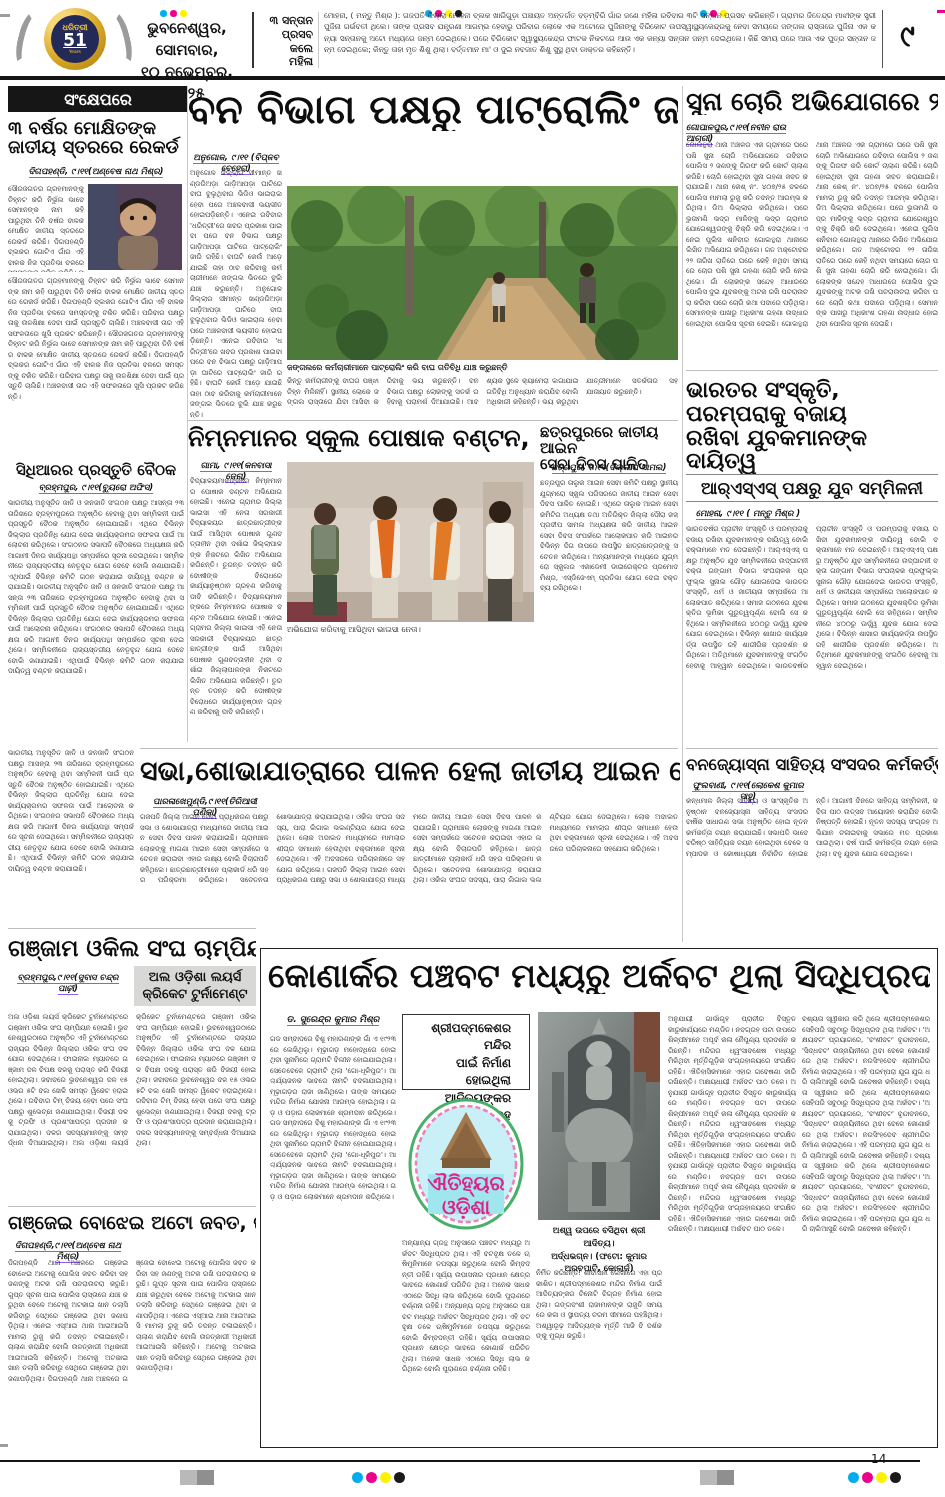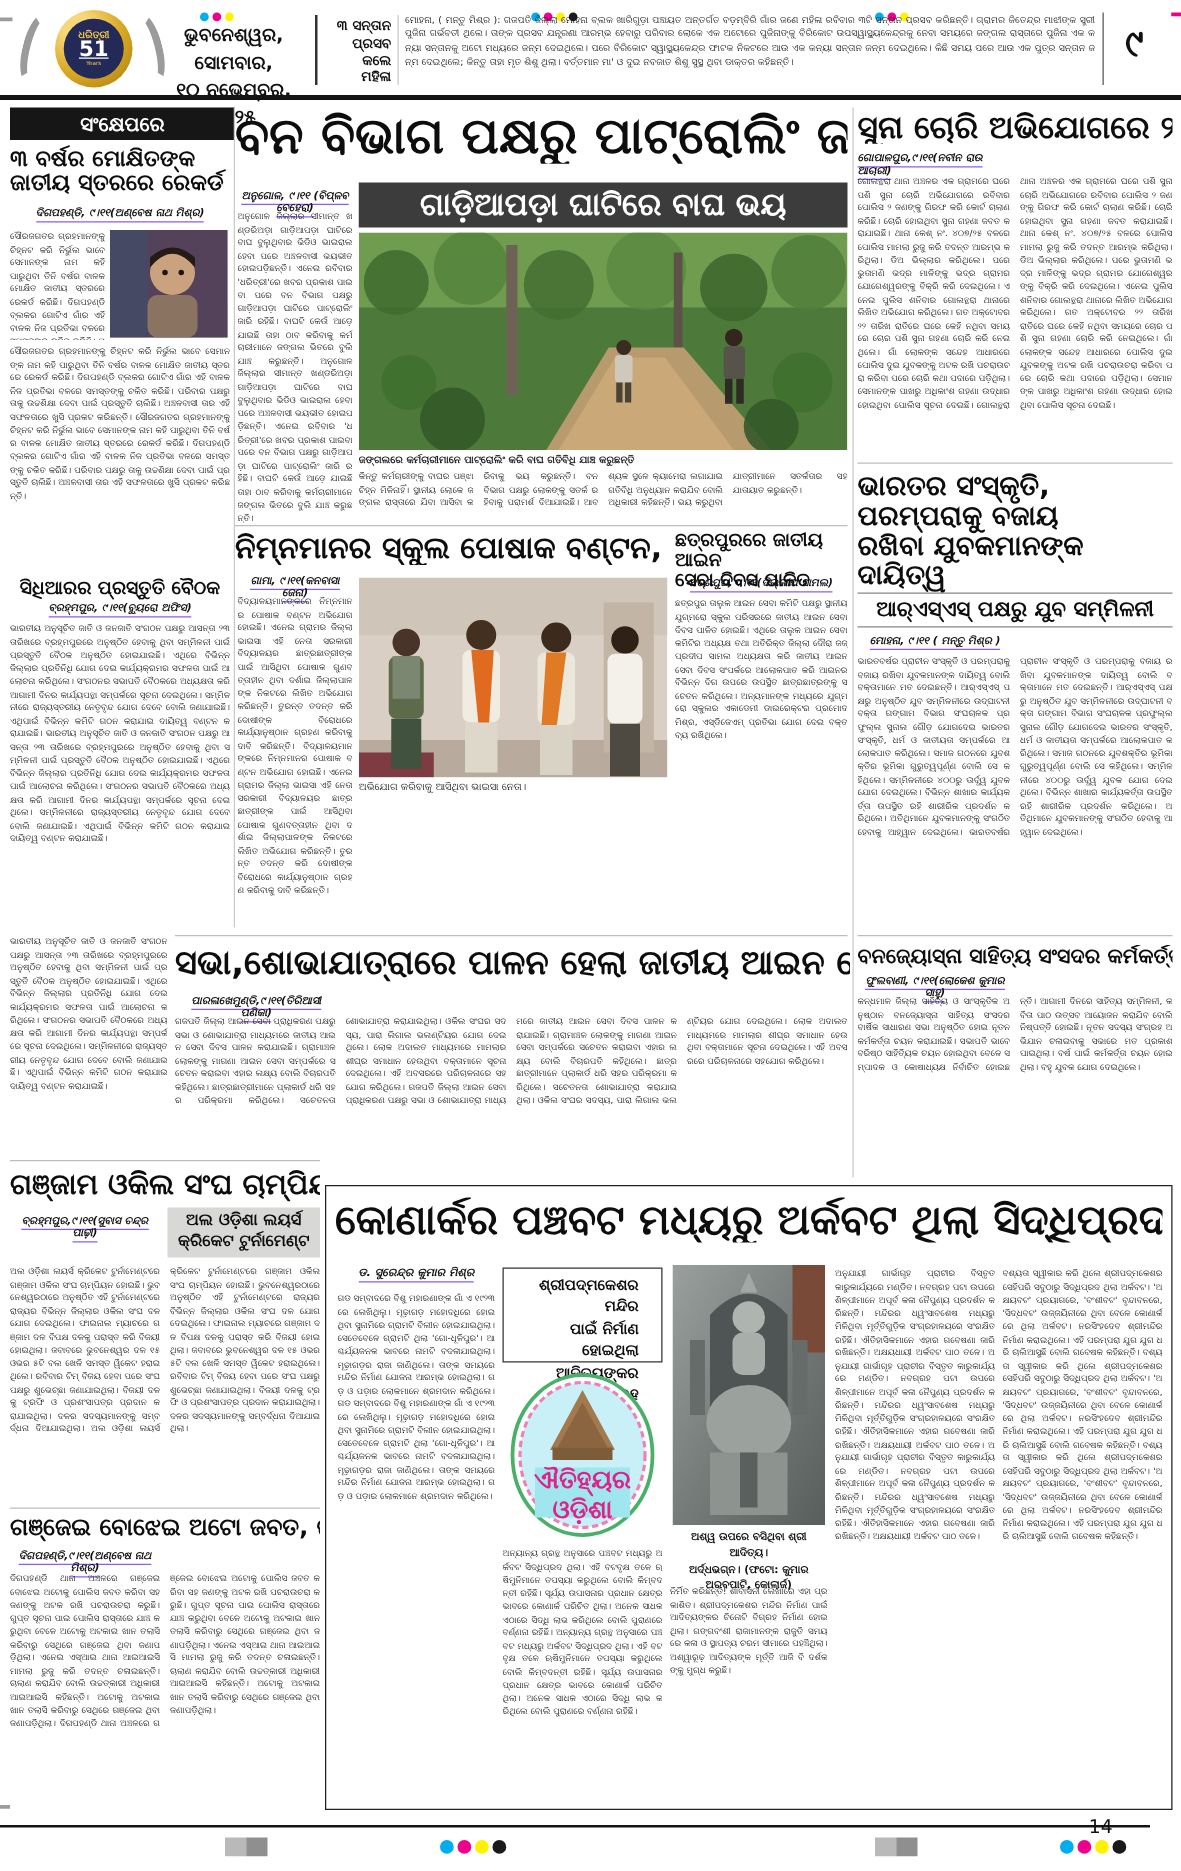--- a/index.html
+++ b/index.html
@@ -132,21 +132,20 @@
   <div class="abs body-text" style="left:8px;top:498px;width:176px;height:246px">ଭାରତୀୟ ଅନୁସୂଚିତ ଜାତି ଓ ଜନଜାତି ସଂଗଠନ ପକ୍ଷରୁ ଆସନ୍ତା ୨୩ ତାରିଖରେ ବ୍ରହ୍ମପୁରରେ ଅନୁଷ୍ଠିତ ହେବାକୁ ଥିବା ସମ୍ମିଳନୀ ପାଇଁ ପ୍ରସ୍ତୁତି ବୈଠକ ଅନୁଷ୍ଠିତ ହୋଇଯାଇଛି। ଏଥିରେ ବିଭିନ୍ନ ଜିଲ୍ଲାର ପ୍ରତିନିଧି ଯୋଗ ଦେଇ କାର୍ଯ୍ୟକ୍ରମର ସଫଳତା ପାଇଁ ଆଲୋଚନା କରିଥିଲେ। ସଂଗଠନର ସଭାପତି ବୈଠକରେ ଅଧ୍ୟକ୍ଷତା କରି ଆଗାମୀ ଦିନର କାର୍ଯ୍ୟପନ୍ଥା ସମ୍ପର୍କରେ ସୂଚନା ଦେଇଥିଲେ। ସମ୍ମିଳନୀରେ ରାଜ୍ୟସ୍ତରୀୟ ନେତୃବୃନ୍ଦ ଯୋଗ ଦେବେ ବୋଲି ଜଣାଯାଇଛି। ଏଥିପାଇଁ ବିଭିନ୍ନ କମିଟି ଗଠନ କରାଯାଇ ଦାୟିତ୍ୱ ବଣ୍ଟନ କରାଯାଇଛି। ଭାରତୀୟ ଅନୁସୂଚିତ ଜାତି ଓ ଜନଜାତି ସଂଗଠନ ପକ୍ଷରୁ ଆସନ୍ତା ୨୩ ତାରିଖରେ ବ୍ରହ୍ମପୁରରେ ଅନୁଷ୍ଠିତ ହେବାକୁ ଥିବା ସମ୍ମିଳନୀ ପାଇଁ ପ୍ରସ୍ତୁତି ବୈଠକ ଅନୁଷ୍ଠିତ ହୋଇଯାଇଛି। ଏଥିରେ ବିଭିନ୍ନ ଜିଲ୍ଲାର ପ୍ରତିନିଧି ଯୋଗ ଦେଇ କାର୍ଯ୍ୟକ୍ରମର ସଫଳତା ପାଇଁ ଆଲୋଚନା କରିଥିଲେ। ସଂଗଠନର ସଭାପତି ବୈଠକରେ ଅଧ୍ୟକ୍ଷତା କରି ଆଗାମୀ ଦିନର କାର୍ଯ୍ୟପନ୍ଥା ସମ୍ପର୍କରେ ସୂଚନା ଦେଇଥିଲେ। ସମ୍ମିଳନୀରେ ରାଜ୍ୟସ୍ତରୀୟ ନେତୃବୃନ୍ଦ ଯୋଗ ଦେବେ ବୋଲି ଜଣାଯାଇଛି। ଏଥିପାଇଁ ବିଭିନ୍ନ କମିଟି ଗଠନ କରାଯାଇ ଦାୟିତ୍ୱ ବଣ୍ଟନ କରାଯାଇଛି।</div>
   <div class="abs body-text" style="left:8px;top:748px;width:126px;height:176px">ଭାରତୀୟ ଅନୁସୂଚିତ ଜାତି ଓ ଜନଜାତି ସଂଗଠନ ପକ୍ଷରୁ ଆସନ୍ତା ୨୩ ତାରିଖରେ ବ୍ରହ୍ମପୁରରେ ଅନୁଷ୍ଠିତ ହେବାକୁ ଥିବା ସମ୍ମିଳନୀ ପାଇଁ ପ୍ରସ୍ତୁତି ବୈଠକ ଅନୁଷ୍ଠିତ ହୋଇଯାଇଛି। ଏଥିରେ ବିଭିନ୍ନ ଜିଲ୍ଲାର ପ୍ରତିନିଧି ଯୋଗ ଦେଇ କାର୍ଯ୍ୟକ୍ରମର ସଫଳତା ପାଇଁ ଆଲୋଚନା କରିଥିଲେ। ସଂଗଠନର ସଭାପତି ବୈଠକରେ ଅଧ୍ୟକ୍ଷତା କରି ଆଗାମୀ ଦିନର କାର୍ଯ୍ୟପନ୍ଥା ସମ୍ପର୍କରେ ସୂଚନା ଦେଇଥିଲେ। ସମ୍ମିଳନୀରେ ରାଜ୍ୟସ୍ତରୀୟ ନେତୃବୃନ୍ଦ ଯୋଗ ଦେବେ ବୋଲି ଜଣାଯାଇଛି। ଏଥିପାଇଁ ବିଭିନ୍ନ କମିଟି ଗଠନ କରାଯାଇ ଦାୟିତ୍ୱ ବଣ୍ଟନ କରାଯାଇଛି।</div>
 
   <div class="abs vrule" style="left:187px;top:86px;height:656px"></div>
 
   <div class="abs hl nowrap" style="left:188px;top:88px;width:490px;font-size:40px">ବନ ବିଭାଗ ପକ୍ଷରୁ ପାଟ୍ରୋଲିଂ ଜାରି</div>
 
   <div class="abs byline" style="left:190px;top:152px;width:92px"><span>ଅନୁଗୋଳ, ୯।୧୧ (ବିପ୍ଳବ ବେହେରା)</span></div>
   <div class="abs body-text" style="left:190px;top:168px;width:92px;height:250px">ଅନୁଗୋଳ ଜିଲ୍ଲାର ସୀମାନ୍ତ ଖଣ୍ଡରିଅଡ଼ା ଗାଡ଼ିଆପଡ଼ା ଘାଟିରେ ବାଘ ବୁଲୁଥିବାର ଭିଡିଓ ଭାଇରାଲ ହେବା ପରେ ଅଞ୍ଚଳବାସୀ ଭୟଭୀତ ହୋଇପଡ଼ିଛନ୍ତି। ଏନେଇ ରବିବାର 'ଧରିତ୍ରୀ'ରେ ଖବର ପ୍ରକାଶ ପାଇବା ପରେ ବନ ବିଭାଗ ପକ୍ଷରୁ ଗାଡ଼ିଆପଡ଼ା ଘାଟିରେ ପାଟ୍ରୋଲିଂ ଜାରି ରହିଛି। ବାଘଟି କେଉଁ ଆଡ଼େ ଯାଇଛି ତାହା ଠାବ କରିବାକୁ କର୍ମଚାରୀମାନେ ଜଙ୍ଗଲ ଭିତରେ ବୁଲି ଯାଞ୍ଚ କରୁଛନ୍ତି। ଅନୁଗୋଳ ଜିଲ୍ଲାର ସୀମାନ୍ତ ଖଣ୍ଡରିଅଡ଼ା ଗାଡ଼ିଆପଡ଼ା ଘାଟିରେ ବାଘ ବୁଲୁଥିବାର ଭିଡିଓ ଭାଇରାଲ ହେବା ପରେ ଅଞ୍ଚଳବାସୀ ଭୟଭୀତ ହୋଇପଡ଼ିଛନ୍ତି। ଏନେଇ ରବିବାର 'ଧରିତ୍ରୀ'ରେ ଖବର ପ୍ରକାଶ ପାଇବା ପରେ ବନ ବିଭାଗ ପକ୍ଷରୁ ଗାଡ଼ିଆପଡ଼ା ଘାଟିରେ ପାଟ୍ରୋଲିଂ ଜାରି ରହିଛି। ବାଘଟି କେଉଁ ଆଡ଼େ ଯାଇଛି ତାହା ଠାବ କରିବାକୁ କର୍ମଚାରୀମାନେ ଜଙ୍ଗଲ ଭିତରେ ବୁଲି ଯାଞ୍ଚ କରୁଛନ୍ତି।</div>
 
-  <div class="abs kicker-dark" style="left:287px;top:146px;width:391px;height:36px;font-size:25px">ଗାଡ଼ିଆପଡ଼ା ଘାଟିରେ ବାଘ ଭୟ</div>
 
   <div class="abs photo" style="left:287px;top:186px;width:391px;height:174px">
     <svg width="391" height="174" viewBox="0 0 391 174">
       <rect width="391" height="174" fill="#4d7a3a"></rect>
       <rect width="391" height="60" fill="#6f9c4e"></rect>
       <g opacity="0.85">
         <circle cx="30" cy="40" r="26" fill="#3f6b30"></circle>
           <circle cx="90" cy="28" r="30" fill="#55853d"></circle>
         <circle cx="160" cy="42" r="28" fill="#446f33"></circle>
           <circle cx="230" cy="30" r="32" fill="#5b8a41"></circle>
@@ -311,21 +310,21 @@
   <div class="abs" style="left:538px;top:1224px;width:122px;font-size:8.5px;font-weight:bold;text-align:center;line-height:1.5">
     <div>ଅଶ୍ୱ ଉପରେ ବସିଥିବା ଶ୍ରୀ ଆଦିତ୍ୟ।</div>
     <div>ଅର୍ଦ୍ଧଭଗ୍ନ। (ଫଟୋ: କୁମାର</div>
     <div>ଅରବପାଟି, କୋଲାର୍ଜ)</div>
   </div>
 
   <div class="abs body-text" style="left:668px;top:1014px;width:128px;height:424px">ଅନୁଯାୟୀ ଗାର୍ଭାଗୃହ ପ୍ରାଚୀର ବିସ୍ତୃତ କାରୁକାର୍ଯ୍ୟରେ ମଣ୍ଡିତ। ନବଗ୍ରହ ପଟା ଉପରେ ଶିଳ୍ପୀମାନେ ଅପୂର୍ବ କଳା ନୈପୁଣ୍ୟ ପ୍ରଦର୍ଶନ କରିଛନ୍ତି। ମନ୍ଦିରର ଧ୍ୱଂସାବଶେଷ ମଧ୍ୟରୁ ମିଳିଥିବା ମୂର୍ତ୍ତିଗୁଡ଼ିକ ସଂଗ୍ରହାଳୟରେ ସଂରକ୍ଷିତ ରହିଛି। ଐତିହାସିକମାନେ ଏହାର ଗବେଷଣା ଜାରି ରଖିଛନ୍ତି। ଅକ୍ଷୟଧାୟୀ ଅର୍କବଟ ପାଠ ତଳେ। ଅନୁଯାୟୀ ଗାର୍ଭାଗୃହ ପ୍ରାଚୀର ବିସ୍ତୃତ କାରୁକାର୍ଯ୍ୟରେ ମଣ୍ଡିତ। ନବଗ୍ରହ ପଟା ଉପରେ ଶିଳ୍ପୀମାନେ ଅପୂର୍ବ କଳା ନୈପୁଣ୍ୟ ପ୍ରଦର୍ଶନ କରିଛନ୍ତି। ମନ୍ଦିରର ଧ୍ୱଂସାବଶେଷ ମଧ୍ୟରୁ ମିଳିଥିବା ମୂର୍ତ୍ତିଗୁଡ଼ିକ ସଂଗ୍ରହାଳୟରେ ସଂରକ୍ଷିତ ରହିଛି। ଐତିହାସିକମାନେ ଏହାର ଗବେଷଣା ଜାରି ରଖିଛନ୍ତି। ଅକ୍ଷୟଧାୟୀ ଅର୍କବଟ ପାଠ ତଳେ। ଅନୁଯାୟୀ ଗାର୍ଭାଗୃହ ପ୍ରାଚୀର ବିସ୍ତୃତ କାରୁକାର୍ଯ୍ୟରେ ମଣ୍ଡିତ। ନବଗ୍ରହ ପଟା ଉପରେ ଶିଳ୍ପୀମାନେ ଅପୂର୍ବ କଳା ନୈପୁଣ୍ୟ ପ୍ରଦର୍ଶନ କରିଛନ୍ତି। ମନ୍ଦିରର ଧ୍ୱଂସାବଶେଷ ମଧ୍ୟରୁ ମିଳିଥିବା ମୂର୍ତ୍ତିଗୁଡ଼ିକ ସଂଗ୍ରହାଳୟରେ ସଂରକ୍ଷିତ ରହିଛି। ଐତିହାସିକମାନେ ଏହାର ଗବେଷଣା ଜାରି ରଖିଛନ୍ତି। ଅକ୍ଷୟଧାୟୀ ଅର୍କବଟ ପାଠ ତଳେ।</div>
   <div class="abs body-text" style="left:802px;top:1014px;width:128px;height:424px">ବଶ୍ୟତା ସ୍ୱୀକାର କରି ଥିଲେ ଶ୍ରୀପଦ୍ମକେଶର ସେହିପରି ସବୁଠାରୁ ସିଦ୍ଧିପ୍ରଦ ଥିଲା ଅର୍କବଟ। 'ଅକ୍ଷୟବଟ' ପ୍ରୟାଗରେ, 'ବଂଶୀବଟ' ବୃନ୍ଦାବନରେ, 'ସିଦ୍ଧବଟ' ଉଜ୍ଜୟିନୀରେ ଥିବା ବେଳେ କୋଣାର୍କରେ ଥିଲା ଅର୍କବଟ। ନରସିଂହଦେବ ଶ୍ରୀମନ୍ଦିର ନିର୍ମାଣ କରାଇଥିଲେ। ଏହି ପରମ୍ପରା ଯୁଗ ଯୁଗ ଧରି ଚାଲିଆସୁଛି ବୋଲି ଗବେଷକ କହିଛନ୍ତି। ବଶ୍ୟତା ସ୍ୱୀକାର କରି ଥିଲେ ଶ୍ରୀପଦ୍ମକେଶର ସେହିପରି ସବୁଠାରୁ ସିଦ୍ଧିପ୍ରଦ ଥିଲା ଅର୍କବଟ। 'ଅକ୍ଷୟବଟ' ପ୍ରୟାଗରେ, 'ବଂଶୀବଟ' ବୃନ୍ଦାବନରେ, 'ସିଦ୍ଧବଟ' ଉଜ୍ଜୟିନୀରେ ଥିବା ବେଳେ କୋଣାର୍କରେ ଥିଲା ଅର୍କବଟ। ନରସିଂହଦେବ ଶ୍ରୀମନ୍ଦିର ନିର୍ମାଣ କରାଇଥିଲେ। ଏହି ପରମ୍ପରା ଯୁଗ ଯୁଗ ଧରି ଚାଲିଆସୁଛି ବୋଲି ଗବେଷକ କହିଛନ୍ତି। ବଶ୍ୟତା ସ୍ୱୀକାର କରି ଥିଲେ ଶ୍ରୀପଦ୍ମକେଶର ସେହିପରି ସବୁଠାରୁ ସିଦ୍ଧିପ୍ରଦ ଥିଲା ଅର୍କବଟ। 'ଅକ୍ଷୟବଟ' ପ୍ରୟାଗରେ, 'ବଂଶୀବଟ' ବୃନ୍ଦାବନରେ, 'ସିଦ୍ଧବଟ' ଉଜ୍ଜୟିନୀରେ ଥିବା ବେଳେ କୋଣାର୍କରେ ଥିଲା ଅର୍କବଟ। ନରସିଂହଦେବ ଶ୍ରୀମନ୍ଦିର ନିର୍ମାଣ କରାଇଥିଲେ। ଏହି ପରମ୍ପରା ଯୁଗ ଯୁଗ ଧରି ଚାଲିଆସୁଛି ବୋଲି ଗବେଷକ କହିଛନ୍ତି।</div>
 
   <div class="abs blackrule" style="left:0;top:1460px;width:920px;height:2px"></div>
-  <div class="abs" style="left:871px;top:1452px;font-size:15px">14</div>
+  <div class="abs" style="left:871px;top:1452px;font-size:12px">14</div>
 
   <div class="abs" style="left:0;top:1444px;width:8px;height:3px;background:#9c9c9c"></div>
   <div class="abs" style="left:180px;top:1470px">
     <span class="reg-sq" style="background:#b9b9b9"></span><span class="reg-sq" style="background:#8f8f8f"></span>
   </div>
   <div class="abs" style="left:352px;top:1468px">
     <span class="reg-dot" style="background:#00aeef"></span><span class="reg-dot" style="background:#ec008c"></span><span class="reg-dot" style="background:#fff200"></span><span class="reg-dot" style="background:#1a1a1a"></span>
   </div>
   <div class="abs" style="left:700px;top:1470px">
     <span class="reg-sq" style="background:#b9b9b9"></span><span class="reg-sq" style="background:#8f8f8f"></span>

